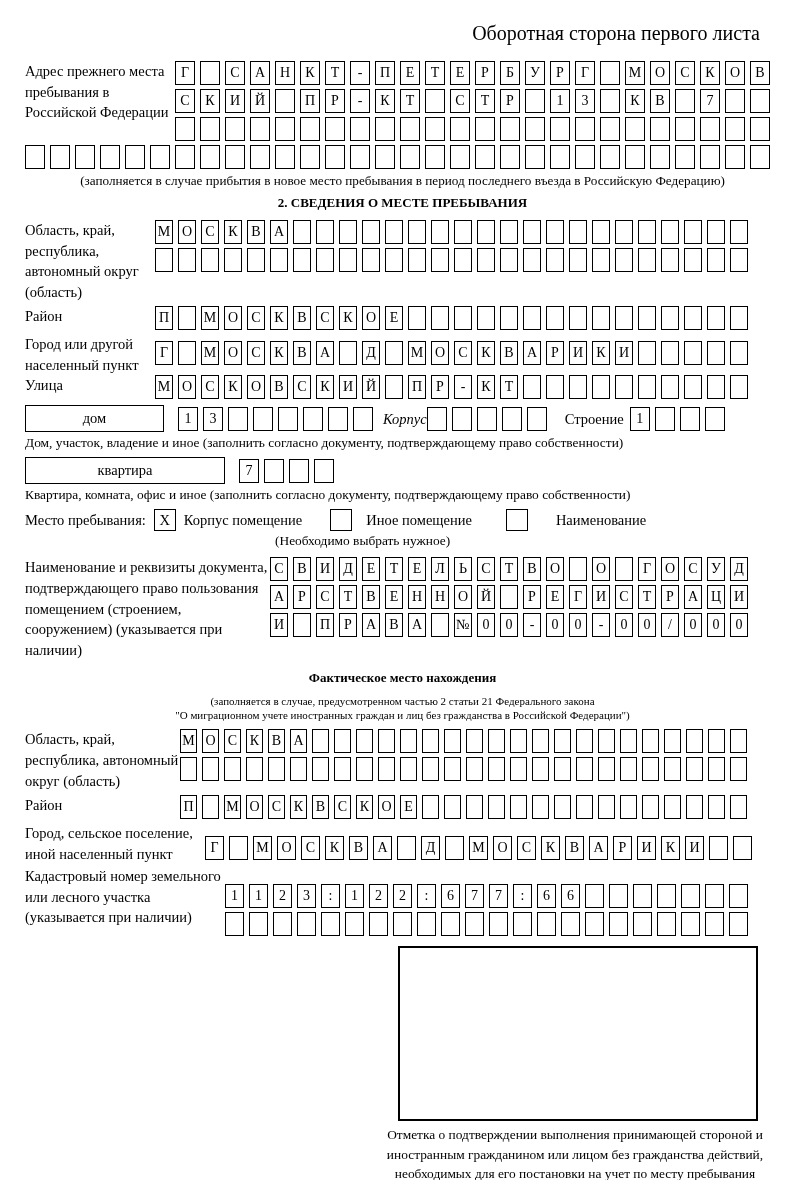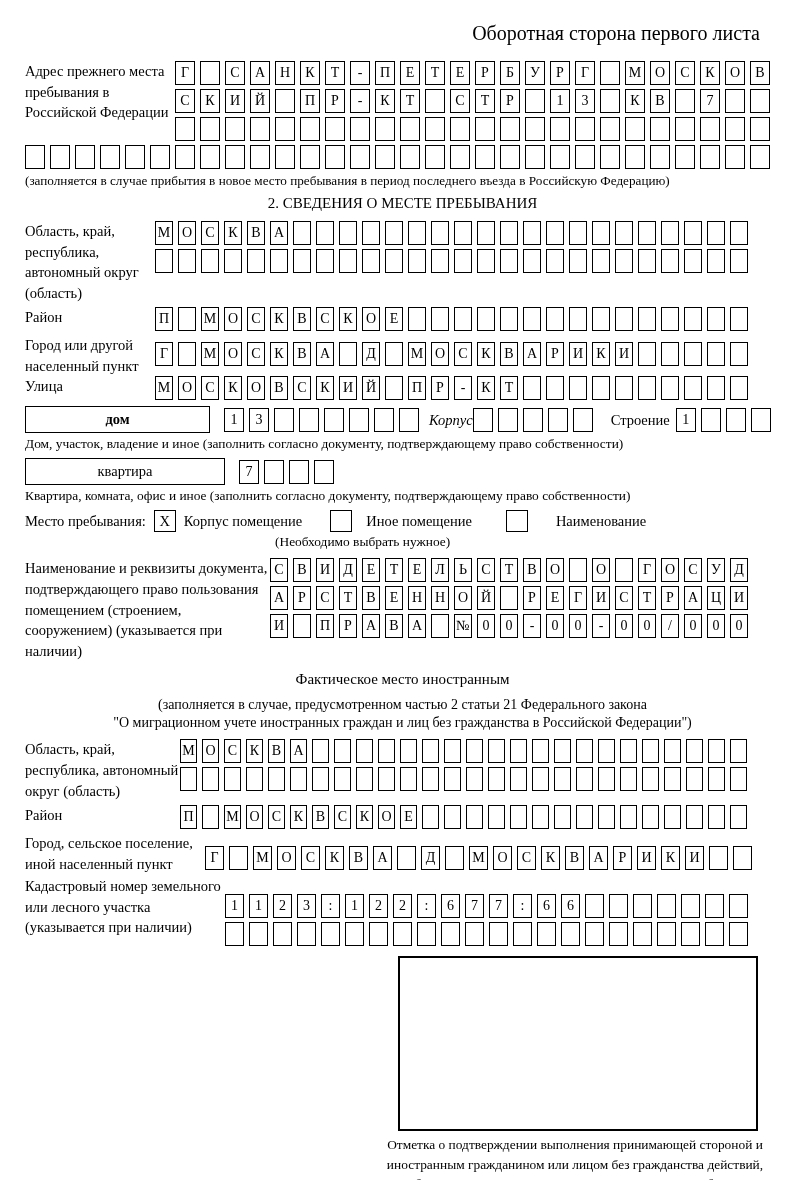--- a/index.html
+++ b/index.html
@@ -14,37 +14,37 @@
   .w145{width:150px;} .w130{width:130px;} .w155{width:155px;}
   .w180{width:180px;} .w200{width:200px;} .w245{width:245px;}
   .rows{display:flex;flex-direction:column;}
   .cellrow{display:flex;gap:5px;margin-bottom:4px;}
   .cell{
     width:20px;height:24px;border:1.5px solid #000;box-sizing:border-box;
     display:flex;align-items:center;justify-content:center;
     font-size:14px;flex-shrink:0;background:#fff;
   }
   .c18 .cell{width:18px;} .c17 .cell{width:17px;} .c19 .cell{width:19px;}
-  .note{font-size:13.2px;margin:1px 0 5px 0;font-family:Liberation Serif, serif;}
-  .sect-title{font-size:15px;font-weight:normal;text-align:center;margin:6px 0 9px 0;}
+  .note{font-size:13.2px;text-align:center;margin:1px 0 5px 0;font-family:Liberation Serif, serif;}
+  .sect-title{font-size:13px;font-weight:bold;text-align:center;margin:6px 0 9px 0;}
   .inline-row{display:flex;align-items:center;margin:2px 0 3px 0;}
   .namebox{
     border:1.5px solid #000;height:27px;box-sizing:border-box;
     display:flex;align-items:center;justify-content:center;font-size:14.5px;flex-shrink:0;
   }
   .small-note{font-size:13.4px;margin:1px 0 6px 0;}
   .chk{
     width:22px;height:22px;border:1.5px solid #000;box-sizing:border-box;
     display:inline-flex;align-items:center;justify-content:center;
     font-size:14.5px;flex-shrink:0;
   }
   .opt-label{font-size:14.5px;}
   .stay-row{display:flex;align-items:center;margin:6px 0 2px 0;}
   .center-note{font-size:13.4px;margin:2px 0 8px 250px;}
-  .act-note{font-size:14px;text-align:center;margin:0 0 2px 0;}
+  .act-note{font-size:11px;text-align:center;margin:0 0 2px 0;}
   .stamp-box{
     width:360px;height:175px;border:2px solid #000;box-sizing:border-box;
     margin:6px 22px 4px auto;background:#fff;
   }
   .stamp-caption{
     width:410px;margin:0 0 0 auto;text-align:center;
     font-size:13.4px;line-height:1.45;
   }
   .mt18{margin-top:18px;}
   .mb0{margin-bottom:0;}
@@ -327,21 +327,21 @@
         <span class="cell"></span>
         <span class="cell"></span>
         <span class="cell"></span>
         <span class="cell"></span>
         <span class="cell"></span>
         <span class="cell"></span>
       </div>
   </div>
 
   <div class="inline-row">
-    <div class="namebox" style="width:185px;font-weight:bold;">дом</div>
+    <div class="namebox" style="width:139px;">дом</div>
     <div class="cellrow mb0" style="margin-left:14px;">
         <span class="cell">1</span>
         <span class="cell">3</span>
         <span class="cell"></span>
         <span class="cell"></span>
         <span class="cell"></span>
         <span class="cell"></span>
         <span class="cell"></span>
         <span class="cell"></span>
       </div>
@@ -453,21 +453,21 @@
           <span class="cell">0</span>
           <span class="cell">0</span>
           <span class="cell">/</span>
           <span class="cell">0</span>
           <span class="cell">0</span>
           <span class="cell">0</span>
         </div>
     </div>
   </div>
 
-  <div class="sect-title" style="margin-top:10px;">Фактическое место иностранным</div>
+  <div class="sect-title" style="margin-top:10px;">Фактическое место нахождения</div>
   <div class="act-note">(заполняется в случае, предусмотренном частью 2 статьи 21 Федерального закона</div>
   <div class="act-note" style="margin-bottom:8px;">"О миграционном учете иностранных граждан и лиц без гражданства в Российской Федерации")</div>
 
   <div class="field">
     <div class="flabel w155">Область, край, республика, автономный округ (область)</div>
     <div class="rows">
       <div class="cellrow c17">
           <span class="cell">М</span>
           <span class="cell">О</span>
           <span class="cell">С</span>

